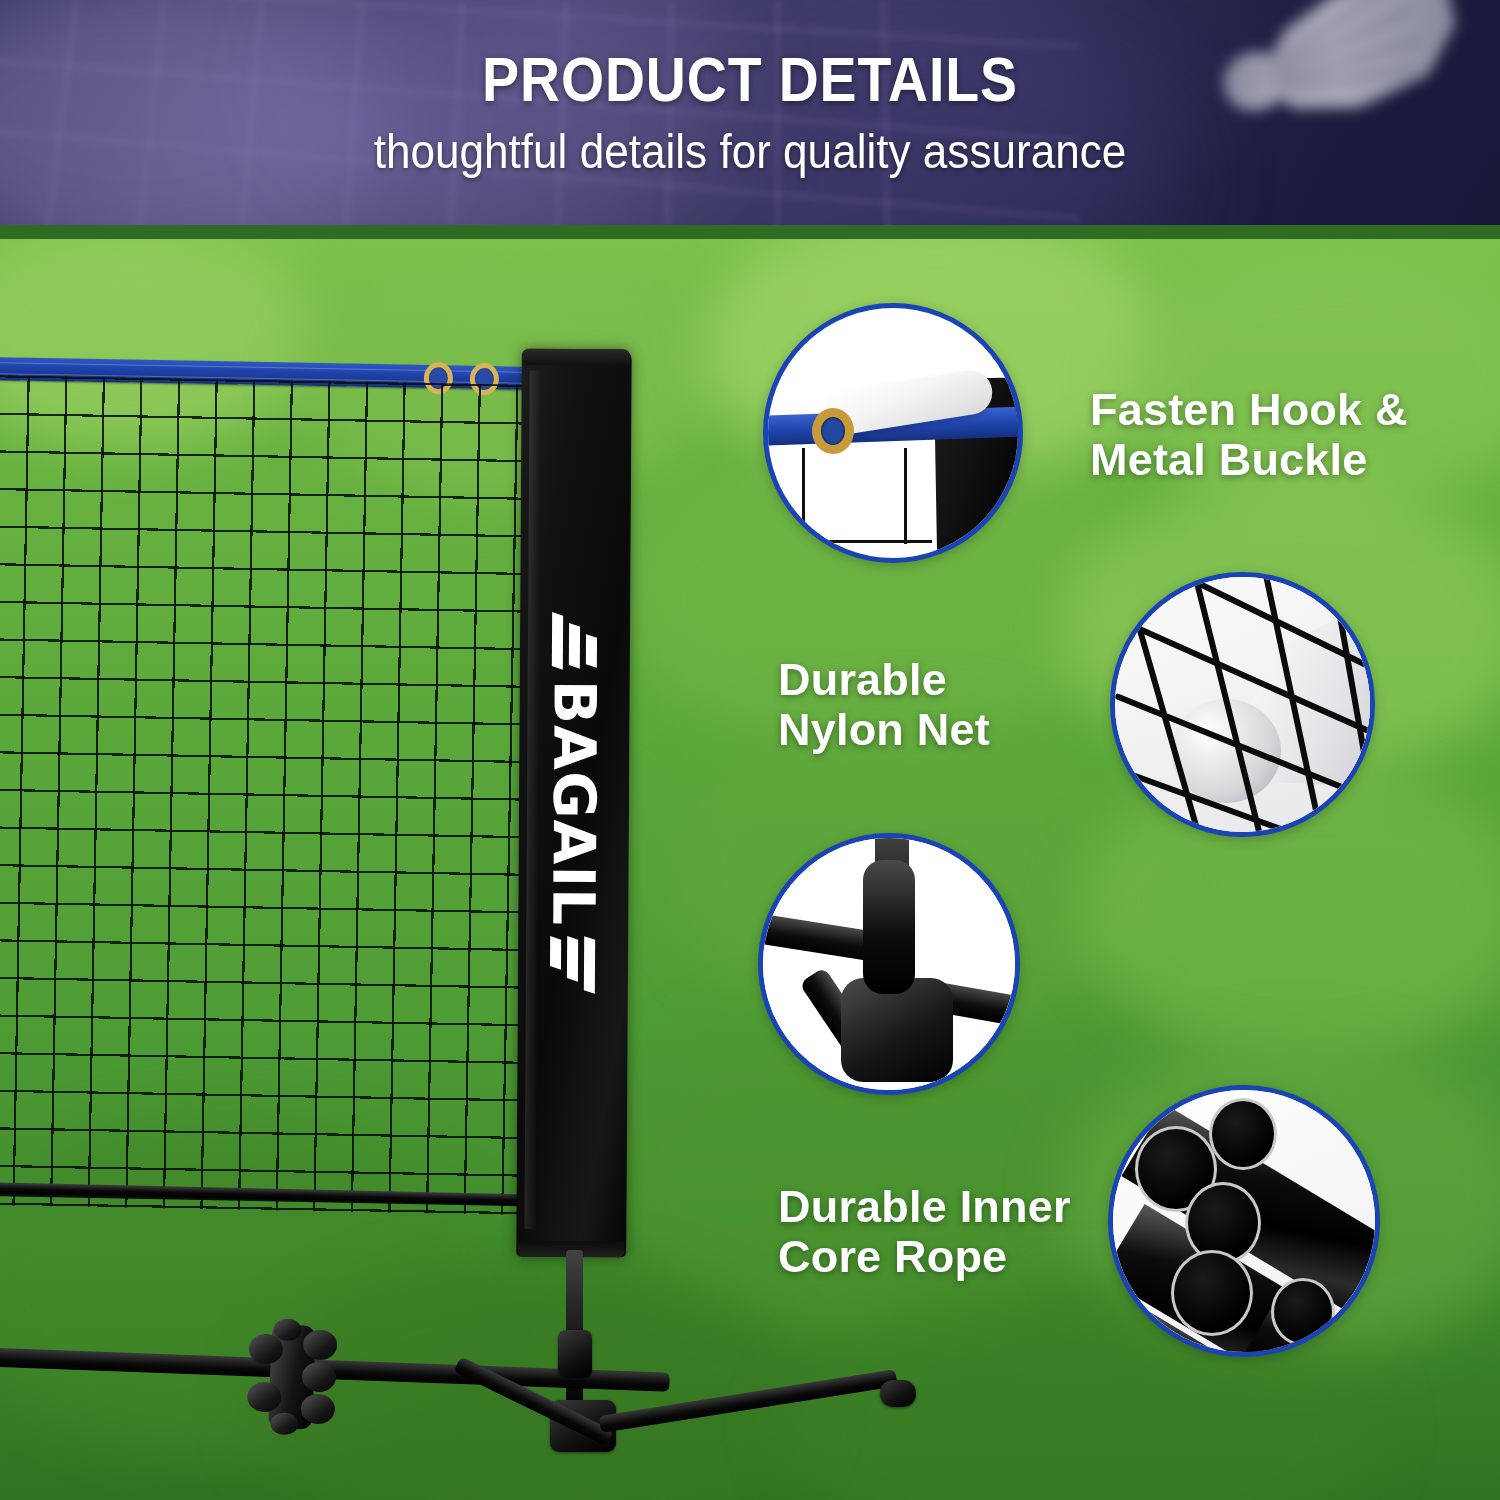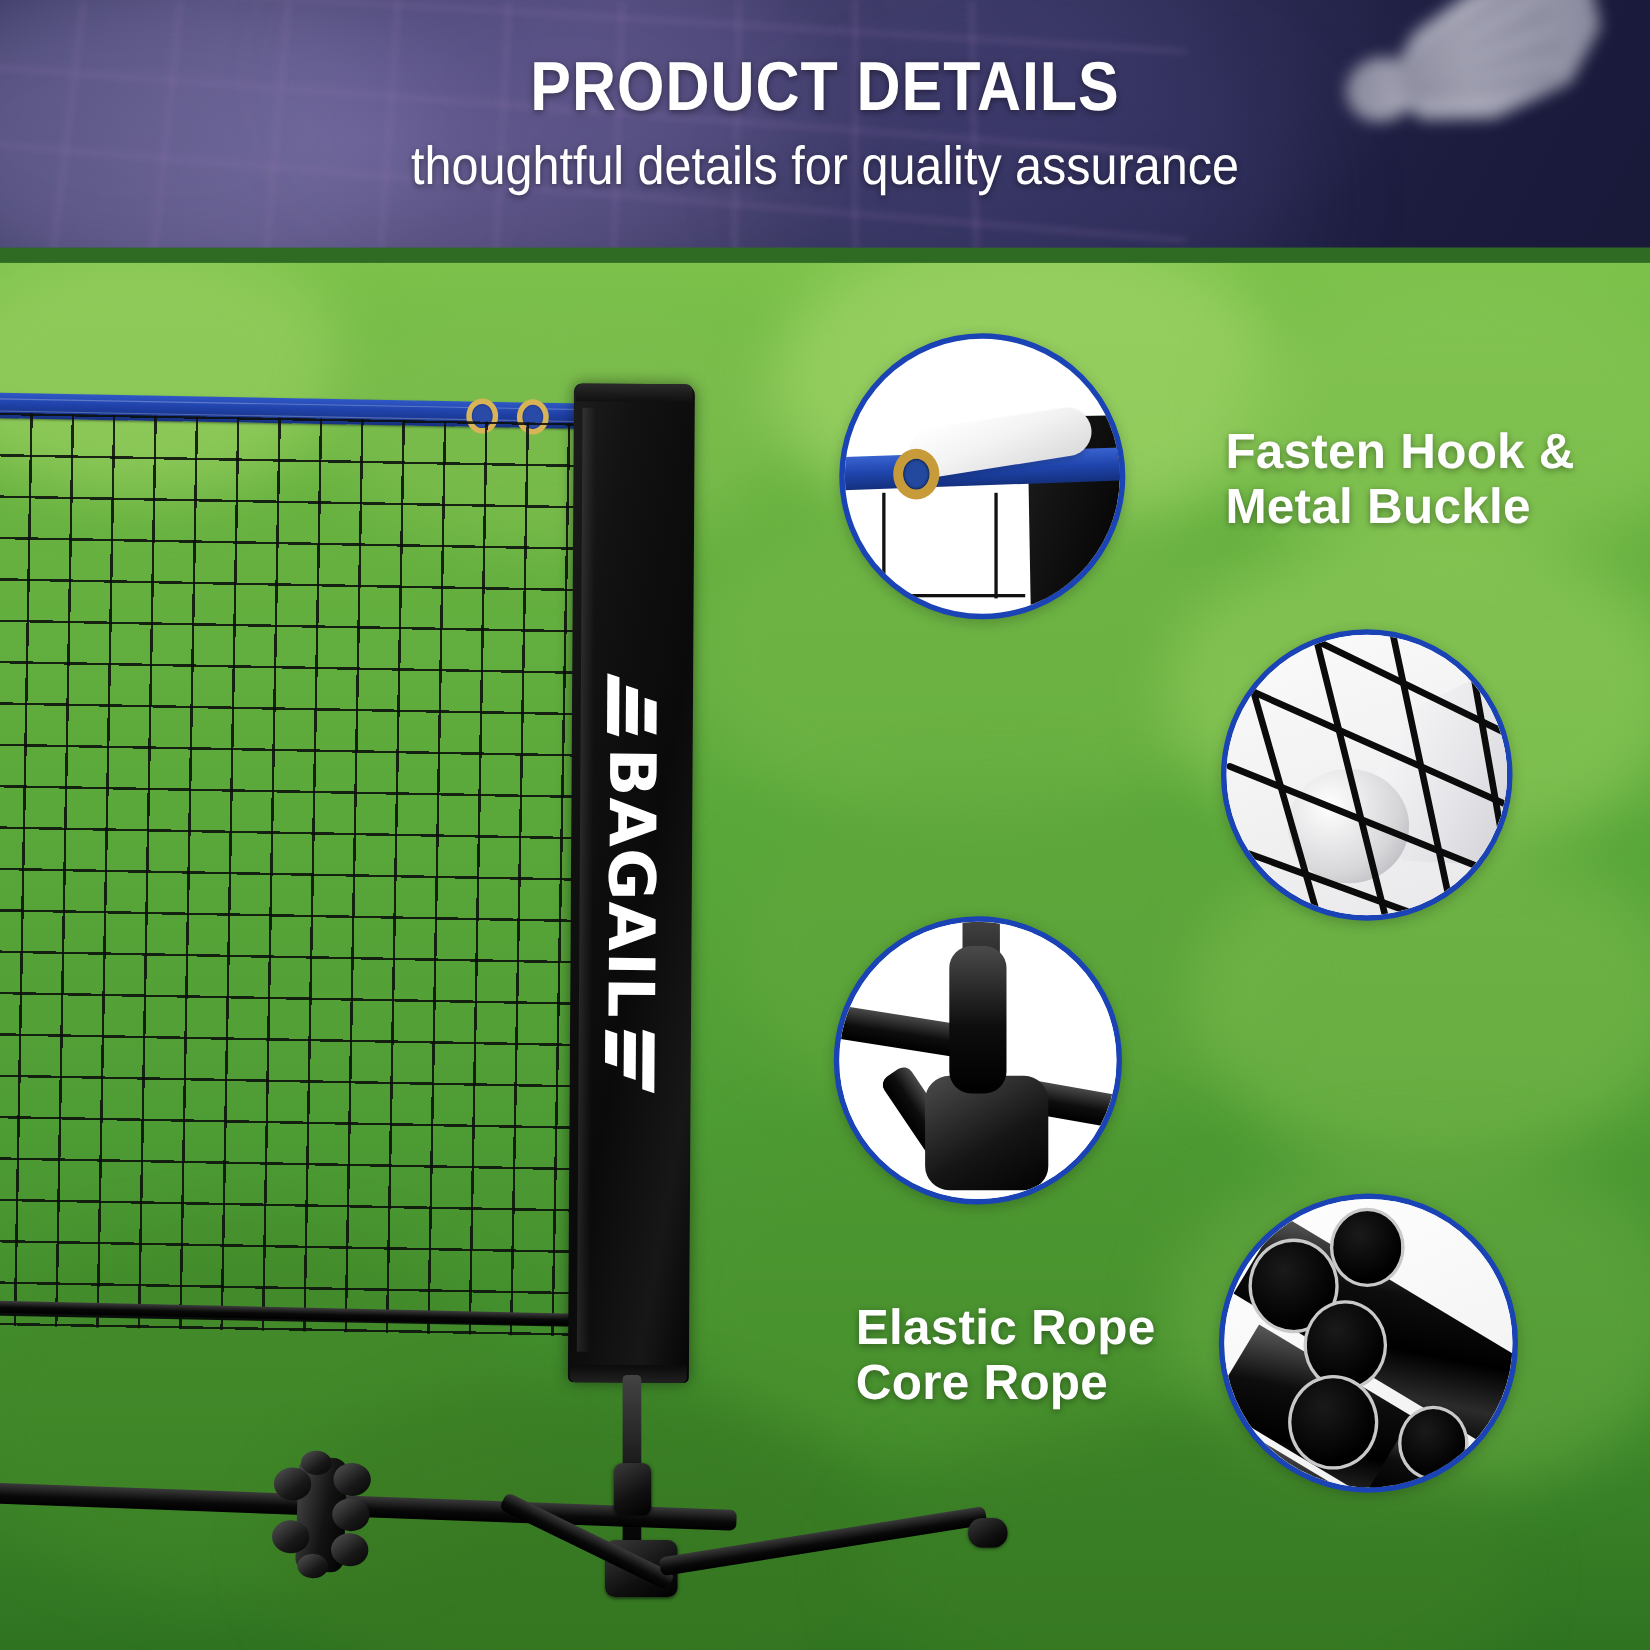--- a/index.html
+++ b/index.html
@@ -316,38 +316,40 @@
     <div class="fc-inner">
       <div class="black"></div>
       <div class="tape1"></div>
       <div class="hook"></div>
       <div class="gro"></div>
       <div class="mline" style="left:34px;top:140px;width:3px;height:96px;"></div>
       <div class="mline" style="left:34px;top:232px;width:130px;height:3px;"></div>
       <div class="mline" style="left:136px;top:140px;width:3px;height:96px;"></div>
     </div>
   </div>
-  <div class="feat-label" style="left:1090px;top:385px;width:360px;margin-left:24px;">Fasten Hook &amp;
+  <div class="feat-label" style="left:1090px;top:385px;width:360px;">Fasten Hook &amp;
 Metal Buckle</div>
 
   <div class="feature-circle" id="c2" style="left:1110px;top:572px;width:255px;height:255px;">
     <div class="fc-inner">
       <div class="bg"></div>
       <div class="feather"></div>
       <div class="cork"></div>
       <div class="cord" style="left:-10px;top:26px;width:280px;height:6px;transform:rotate(26deg);"></div>
       <div class="cord" style="left:-10px;top:96px;width:280px;height:6px;transform:rotate(24deg);"></div>
       <div class="cord" style="left:-10px;top:168px;width:280px;height:6px;transform:rotate(22deg);"></div>
       <div class="cord" style="left:-10px;top:236px;width:280px;height:6px;transform:rotate(20deg);"></div>
       <div class="cord" style="left:44px;top:-10px;width:6px;height:280px;transform:rotate(-16deg);"></div>
       <div class="cord" style="left:110px;top:-10px;width:6px;height:280px;transform:rotate(-14deg);"></div>
       <div class="cord" style="left:176px;top:-10px;width:6px;height:280px;transform:rotate(-12deg);"></div>
       <div class="cord" style="left:238px;top:-10px;width:6px;height:280px;transform:rotate(-10deg);"></div>
     </div>
   </div>
+  <div class="feat-label" style="left:778px;top:655px;width:300px;">Durable
+Nylon Net</div>
 
   <div class="feature-circle" id="c3" style="left:758px;top:833px;width:252px;height:252px;">
     <div class="fc-inner">
       <div class="bg"></div>
       <div class="tube" style="left:112px;top:-16px;width:34px;height:180px;"></div>
       <div class="tube" style="left:-20px;top:84px;width:140px;height:30px;transform:rotate(9deg);"></div>
       <div class="tube" style="left:150px;top:152px;width:140px;height:30px;transform:rotate(10deg);"></div>
       <div class="tube" style="left:22px;top:172px;width:120px;height:30px;transform:rotate(56deg);"></div>
       <div class="hub"></div>
       <div class="tube" style="left:100px;top:22px;width:52px;height:134px;border-radius:20px;"></div>
@@ -361,16 +363,16 @@
       <div class="pipe" style="left:10px;top:108px;width:300px;height:84px;transform:rotate(31deg);transform-origin:0 50%;"></div>
       <div class="pipe" style="left:-8px;top:202px;width:300px;height:84px;transform:rotate(31deg);transform-origin:0 50%;"></div>
       <div class="pipe" style="left:150px;top:196px;width:200px;height:72px;transform:rotate(31deg);transform-origin:0 50%;"></div>
       <div class="end" style="left:22px;top:36px;width:76px;height:80px;"></div>
       <div class="end" style="left:96px;top:8px;width:62px;height:66px;"></div>
       <div class="end" style="left:72px;top:92px;width:70px;height:76px;"></div>
       <div class="end" style="left:58px;top:160px;width:76px;height:80px;"></div>
       <div class="end" style="left:158px;top:188px;width:58px;height:62px;"></div>
     </div>
   </div>
-  <div class="feat-label" style="left:778px;top:1182px;width:330px;">Elastic Rope
+  <div class="feat-label" style="left:778px;top:1182px;width:330px;">Durable Inner
 Core Rope</div>
 
 </div>
 
 </body></html>

